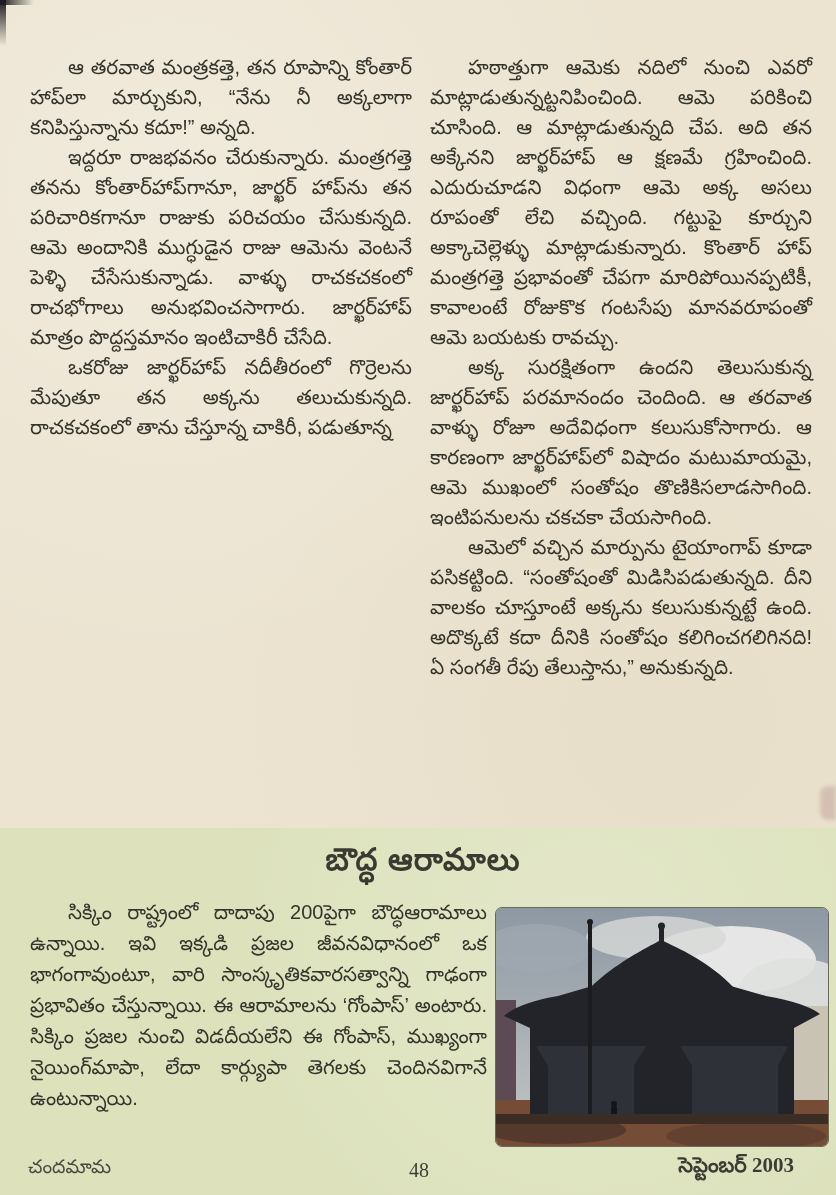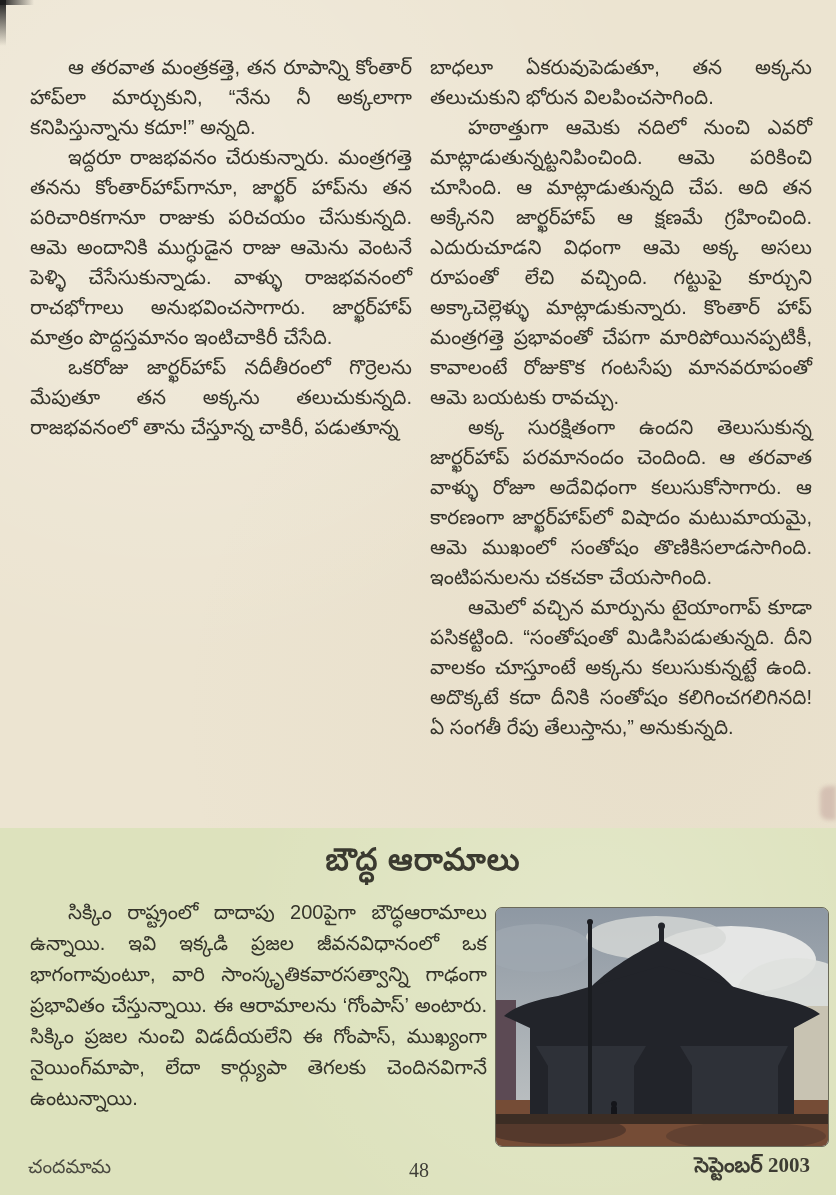--- a/index.html
+++ b/index.html
@@ -55,41 +55,40 @@
   
   .footer{
     position:absolute;left:28px;right:26px;bottom:13px;height:26px;
     font-size:19px;color:#4a4940;text-decoration:underline;
   }
   .footer .mag{position:absolute;left:0;bottom:0;}
   .footer .pageno{
     position:absolute;left:50%;transform:translateX(-50%);bottom:0;
     font-family:"Liberation Serif", serif;font-size:20px;color:#403f38;
   }
-  .footer .issue{position:absolute;right:0;bottom:0;font-weight:bold;color:#3d3c33;
+  .footer .issue{position:absolute;right:16px;bottom:0;font-weight:bold;color:#3d3c33;
     font-family:"Liberation Serif", serif;font-size:21px;}
 </style>
 </head>
 <body>
 
 <div class="page">
 
   <div class="art-corner-v"></div>
   <div class="art-corner-h"></div>
   <div class="art-smudge"></div>
   <div class="art-bottom"></div>
 
   <div class="story">
     <div class="col">
       <p class="para indent">ఆ తరవాత మంత్రకత్తె, తన రూపాన్ని కోంతార్ హాప్‌లా మార్చుకుని, “నేను నీ అక్కలాగా కనిపిస్తున్నాను కదూ!” అన్నది.</p>
-      <p class="para indent">ఇద్దరూ రాజభవనం చేరుకున్నారు. మంత్రగత్తె తనను కోంతార్‌హాప్‌గానూ, జార్ఖర్ హాప్‌ను తన పరిచారికగానూ రాజుకు పరిచయం చేసుకున్నది. ఆమె అందానికి ముగ్ధుడైన రాజు ఆమెను వెంటనే పెళ్ళి చేసేసుకున్నాడు. వాళ్ళు రాజభవనంలో రాచభోగాలు అనుభవించసాగారు. జార్ఖర్‌హాప్ మాత్రం పొద్దస్తమానం ఇంటిచాకిరీ చేసేది.</p>
-      <p class="para indent">ఒకరోజు జార్ఖర్‌హాప్ నదీతీరంలో గొర్రెలను మేపుతూ తన అక్కను తలుచుకున్నది. రాజభవనంలో తాను చేస్తూన్న చాకిరీ, పడుతూన్న</p>
+      <p class="para indent">ఇద్దరూ రాజభవనం చేరుకున్నారు. మంత్రగత్తె తనను కోంతార్‌హాప్‌గానూ, జార్ఖర్ హాప్‌ను తన పరిచారికగానూ రాజుకు పరిచయం చేసుకున్నది. ఆమె అందానికి ముగ్ధుడైన రాజు ఆమెను వెంటనే పెళ్ళి చేసేసుకున్నాడు. వాళ్ళు రాచకచకంలో రాచభోగాలు అనుభవించసాగారు. జార్ఖర్‌హాప్ మాత్రం పొద్దస్తమానం ఇంటిచాకిరీ చేసేది.</p>
+      <p class="para indent">ఒకరోజు జార్ఖర్‌హాప్ నదీతీరంలో గొర్రెలను మేపుతూ తన అక్కను తలుచుకున్నది. రాచకచకంలో తాను చేస్తూన్న చాకిరీ, పడుతూన్న</p>
     </div>
     <div class="col">
-      <p class="para">బాధలూ ఏకరువుపెడుతూ, తన అక్కను తలుచుకుని భోరున విలపించసాగింది.</p>
       <p class="para indent">హఠాత్తుగా ఆమెకు నదిలో నుంచి ఎవరో మాట్లాడుతున్నట్టనిపించింది. ఆమె పరికించి చూసింది. ఆ మాట్లాడుతున్నది చేప. అది తన అక్కేనని జార్ఖర్‌హాప్ ఆ క్షణమే గ్రహించింది. ఎదురుచూడని విధంగా ఆమె అక్క అసలు రూపంతో లేచి వచ్చింది. గట్టుపై కూర్చుని అక్కాచెల్లెళ్ళు మాట్లాడుకున్నారు. కొంతార్ హాప్ మంత్రగత్తె ప్రభావంతో చేపగా మారిపోయినప్పటికీ, కావాలంటే రోజుకొక గంటసేపు మానవరూపంతో ఆమె బయటకు రావచ్చు.</p>
       <p class="para indent">అక్క సురక్షితంగా ఉందని తెలుసుకున్న జార్ఖర్‌హాప్ పరమానందం చెందింది. ఆ తరవాత వాళ్ళు రోజూ అదేవిధంగా కలుసుకోసాగారు. ఆ కారణంగా జార్ఖర్‌హాప్‌లో విషాదం మటుమాయమై, ఆమె ముఖంలో సంతోషం తొణికిసలాడసాగింది. ఇంటిపనులను చకచకా చేయసాగింది.</p>
       <p class="para indent">ఆమెలో వచ్చిన మార్పును టైయాంగాప్ కూడా పసికట్టింది. “సంతోషంతో మిడిసిపడుతున్నది. దీని వాలకం చూస్తూంటే అక్కను కలుసుకున్నట్టే ఉంది. అదొక్కటే కదా దీనికి సంతోషం కలిగించగలిగినది! ఏ సంగతీ రేపు తేలుస్తాను,” అనుకున్నది.</p>
     </div>
   </div>
 
   <div class="feature">
     <h2 class="feature-title">బౌద్ధ ఆరామాలు</h2>
     <div class="feature-body">
       <p class="para feature-text">సిక్కిం రాష్ట్రంలో దాదాపు 200పైగా బౌద్ధఆరామాలు ఉన్నాయి. ఇవి ఇక్కడి ప్రజల జీవనవిధానంలో ఒక భాగంగావుంటూ, వారి సాంస్కృతికవారసత్వాన్ని గాఢంగా ప్రభావితం చేస్తున్నాయి. ఈ ఆరామాలను ‘గోంపాస్’ అంటారు. సిక్కిం ప్రజల నుంచి విడదీయలేని ఈ గోంపాస్, ముఖ్యంగా నైయింగ్‌మాపా, లేదా కార్గ్యుపా తెగలకు చెందినవిగానే ఉంటున్నాయి.</p>

